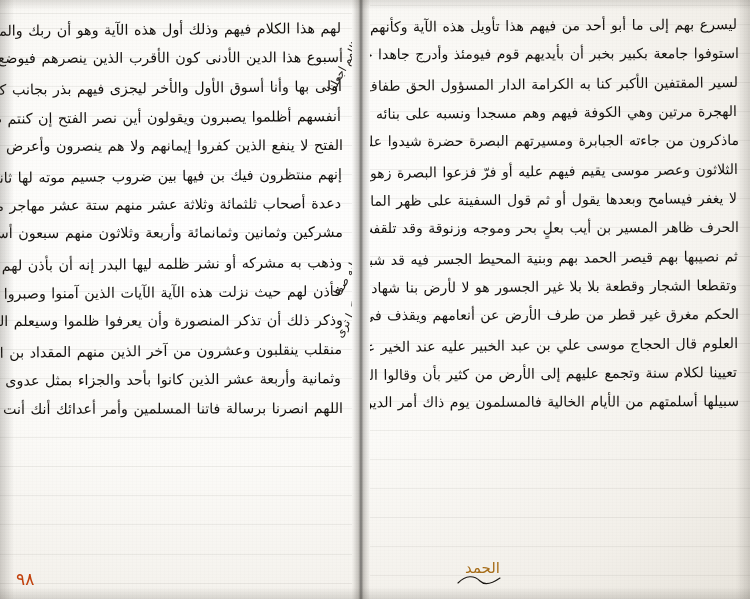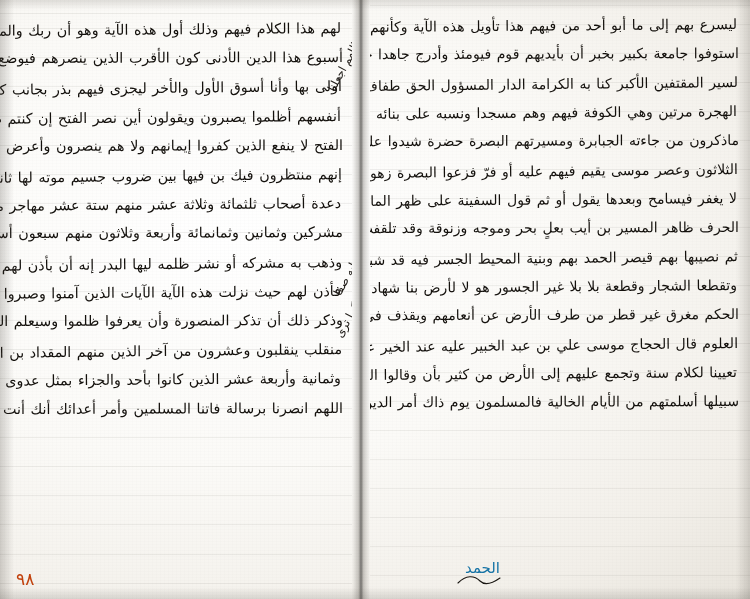--- a/index.html
+++ b/index.html
@@ -141,21 +141,21 @@
     color: #c2410c;
     direction: rtl;
     font-family: "DejaVu Sans", sans-serif;
   }
   
   .catchword {
     position: absolute;
     right: 250px;
     bottom: 22px;
     font-size: 15px;
-    color: #0369a1;
+    color: #a16207;
     direction: rtl;
     opacity: .92;
   }
   .flourish {
     position: absolute;
     right: 248px;
     bottom: 12px;
     width: 46px;
     height: 14px;
     pointer-events: none;

